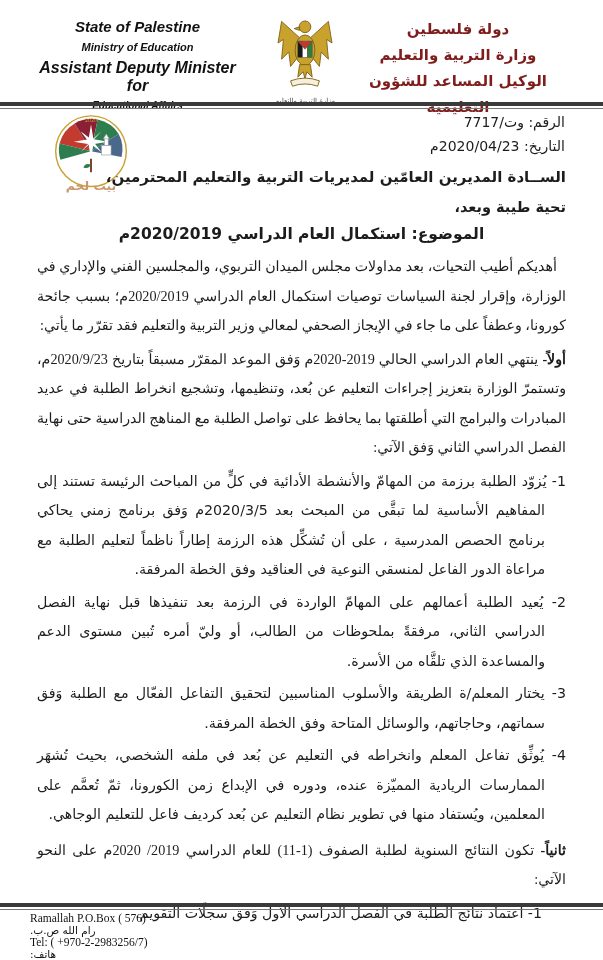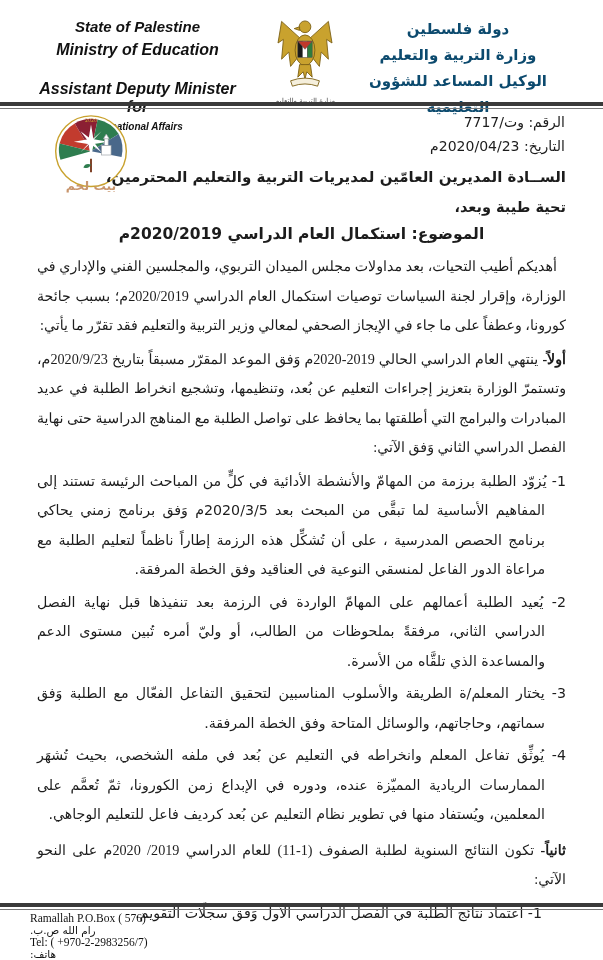--- a/index.html
+++ b/index.html
@@ -7,26 +7,26 @@
     width:603px;height:960px;position:relative;background:#ffffff;
     font-family:"DejaVu Sans",sans-serif;color:#1c1c1c;overflow:hidden;
   }
   
   .header{position:absolute;top:12px;left:0;right:0;height:92px;}
   .hdr-en{
     position:absolute;left:30px;top:6px;width:215px;text-align:center;
     font-family:"Liberation Sans",sans-serif;font-weight:bold;color:#111;font-style:italic;
   }
   .hdr-en .l1{font-size:15px;margin-bottom:6px;}
-  .hdr-en .l2{font-size:16px;margin-bottom:21px;}
+  .hdr-en .l2{font-size:11px;margin-bottom:6px;}
   .hdr-en .l3{font-size:16px;margin-bottom:5px;}
   .hdr-en .l4{font-size:10px;}
   .hdr-ar{
     position:absolute;right:30px;top:4px;width:230px;text-align:center;
-    direction:rtl;font-weight:bold;color:#0c4a6e;
+    direction:rtl;font-weight:bold;color:#7f1d1d;
   }
   .hdr-ar div{font-size:15px;line-height:26px;}
   .emblem-wrap{position:absolute;left:262px;top:0;width:86px;text-align:center;}
   .emblem-caption{font-size:7px;color:#444;direction:rtl;margin-top:1px;}
   .rule{position:absolute;left:0;right:0;}
   .rule .thick{height:4px;background:#3a3a3a;}
   .rule .thin{height:1px;background:#777;margin-top:2px;}
   .hdr-rule{top:102px;}
   .ftr-rule{top:903px;}
   

